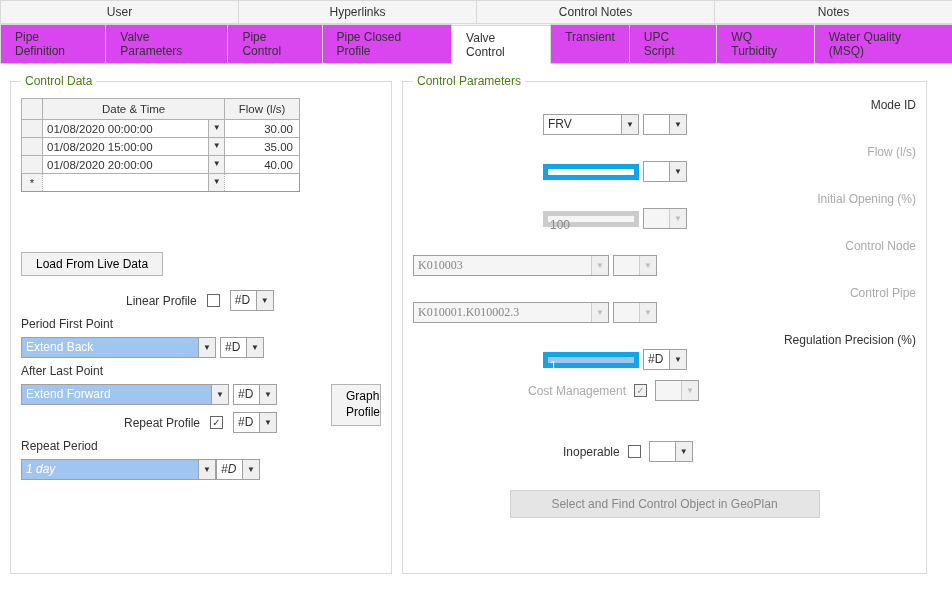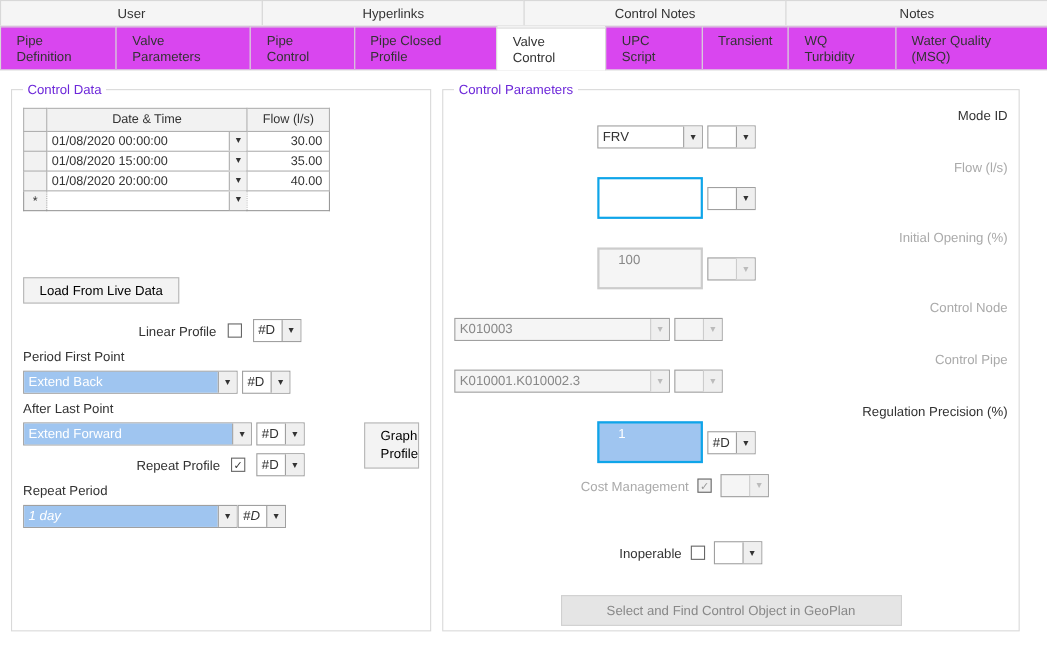--- a/index.html
+++ b/index.html
@@ -53,21 +53,21 @@
   }
   fieldset {
     border: 1px solid #d9d9d9;
     padding: 10px;
     margin: 0;
     position: relative;
   }
   legend {
     font-size: 12px;
     padding: 0 4px;
-    color: #6d28d9;
+    color: #4d7c0f;
   }
   .left-panel { width: 380px; height: 500px; }
   .right-panel { width: 525px; height: 500px; }
 
   .grid {
     border: 1px solid #999;
     border-collapse: collapse;
     width: 279px;
     background: #fff;
   }
@@ -127,21 +127,21 @@
     width: 17px;
     border-left: 1px solid #a0a0a0;
     background: #efefef;
     display: flex;
     align-items: center;
     justify-content: center;
     font-size: 8px;
   }
   .dd.highlight .dd-txt { background: #9fc5f0; color: #fff; }
   .dd.disabled { background: #f5f5f5; }
-  .dd.disabled .dd-txt { color: #888; }
+  .dd.disabled .dd-txt { color: #888; font-family: Liberation Serif, serif; }
   .dd.disabled .dd-btn { color: #bbb; border-left-color: #ccc; }
   .hash-dd { width: 44px; }
 
   .checkbox {
     width: 13px; height: 13px;
     border: 1px solid #666;
     display: inline-flex;
     align-items: center;
     justify-content: center;
     font-size: 10px;
@@ -161,23 +161,23 @@
     padding-right: 0;
     font-size: 12px;
     margin-left: 165px;
     margin-bottom: 2px;
   }
   .param-label.disabled { color: #aaa; }
   .param-input { width: 196px; }
   .param-input .dd-txt { text-align: left; }
 
   .input-box {
-    border: 2px solid #0ea5e9;
-    height: 38px;
-    padding: 2px 17px;
+    border: 5px solid #0ea5e9;
+    height: 16px;
+    padding: 2px 2px;
     background: #fff;
     font-size: 12px;
   }
   .input-box.disabled { background: #f5f5f5; color: #888; border-color: #ccc; }
   .input-box.highlight { background: #9fc5f0; color: #fff; }
 
   .right-align-group {
     display: flex;
     gap: 4px;
     margin-left: 130px;
@@ -203,22 +203,22 @@
   <div class="top-tab">Control Notes</div>
   <div class="top-tab">Notes</div>
 </div>
 
 <div class="sub-tabs">
   <div class="sub-tab">Pipe Definition</div>
   <div class="sub-tab">Valve Parameters</div>
   <div class="sub-tab">Pipe Control</div>
   <div class="sub-tab">Pipe Closed Profile</div>
   <div class="sub-tab active">Valve Control</div>
+  <div class="sub-tab">Transient</div>
   <div class="sub-tab">UPC Script</div>
-  <div class="sub-tab">Transient</div>
   <div class="sub-tab">WQ Turbidity</div>
   <div class="sub-tab">Water Quality (MSQ)</div>
 </div>
 
 <div class="content">
 
   <fieldset class="left-panel">
     <legend>Control Data</legend>
 
     <table class="grid">

